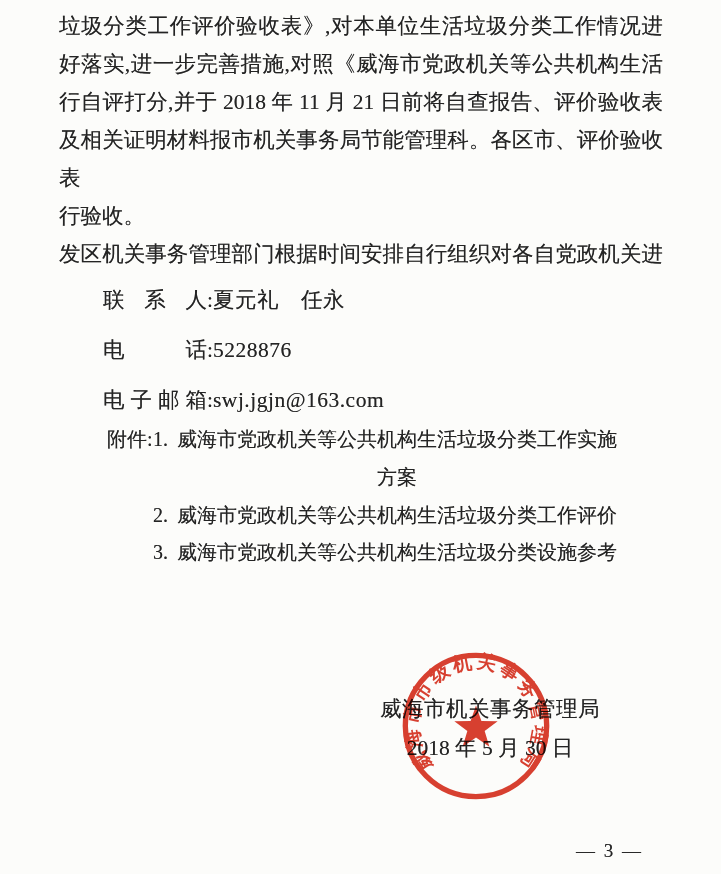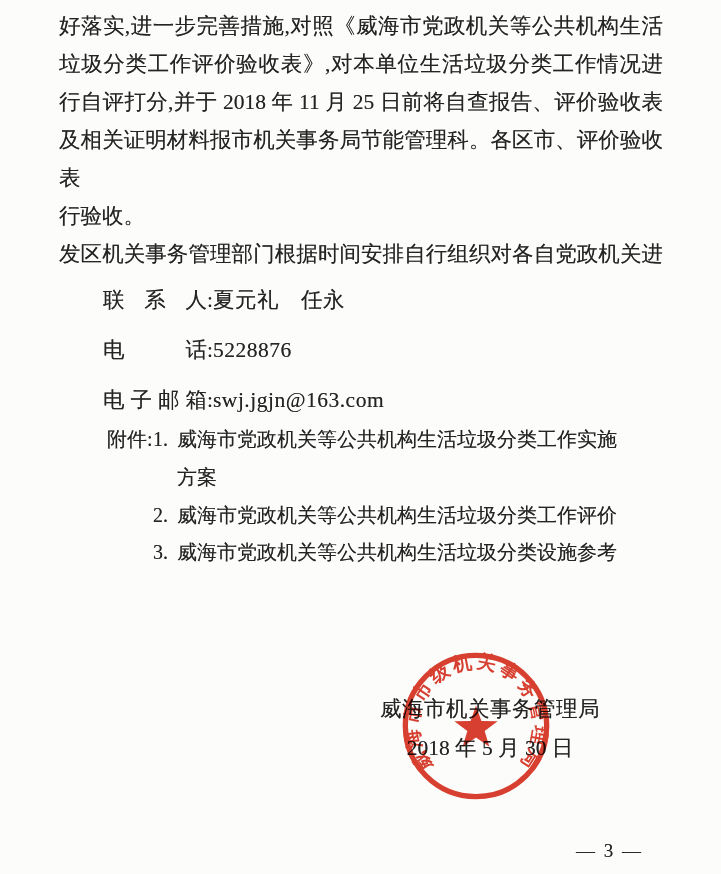--- a/index.html
+++ b/index.html
@@ -46,21 +46,21 @@
     position: absolute;
     left: 107px; top: 421px;
     font-size: 20px;
     line-height: 37.8px;
     text-shadow: 0 0 0.6px rgba(40,40,40,0.55);
   }
   .att-row { display: flex; white-space: nowrap; }
   .att-label { width: 46px; flex: 0 0 auto; }
   .att-spacer { width: 46px; flex: 0 0 auto; }
   .att-num { width: 24px; flex: 0 0 auto; }
-  .att-cont { padding-left: 70px; }
+  .att-cont { padding-left: 70px; text-align: center; }
 
   
   .signature {
     position: absolute;
     left: 340px; top: 690px; width: 300px;
     font-size: 21.5px;
     line-height: 39px;
     text-align: center;
     text-shadow: 0 0 0.6px rgba(40,40,40,0.55);
   }
@@ -81,23 +81,23 @@
     right: 78px; top: 840px;
     font-size: 19px;
     letter-spacing: 2px;
     text-shadow: 0 0 0.5px rgba(40,40,40,0.5);
   }
 </style>
 </head>
 <body>
 
 <div class="body-par">
+  <div class="bline">垃圾分类工作评价验收表》,对本单位生活垃圾分类工作情况进</div>
   <div class="bline">好落实,进一步完善措施,对照《威海市党政机关等公共机构生活</div>
-  <div class="bline">垃圾分类工作评价验收表》,对本单位生活垃圾分类工作情况进</div>
-  <div class="bline">行自评打分,并于 2018 年 11 月 25 日前将自查报告、评价验收表</div>
+  <div class="bline">行自评打分,并于 2018 年 11 月 21 日前将自查报告、评价验收表</div>
   <div class="bline">及相关证明材料报市机关事务局节能管理科。各区市、评价验收表</div>
   <div class="bline last-line">行验收。</div>
   <div class="bline">发区机关事务管理部门根据时间安排自行组织对各自党政机关进</div>
 </div>
 
 <div class="contacts">
   <div class="crow">
     <span class="clabel">联系人</span><span>:</span><span class="cvalue">夏元礼　任永</span>
   </div>
   <div class="crow">

